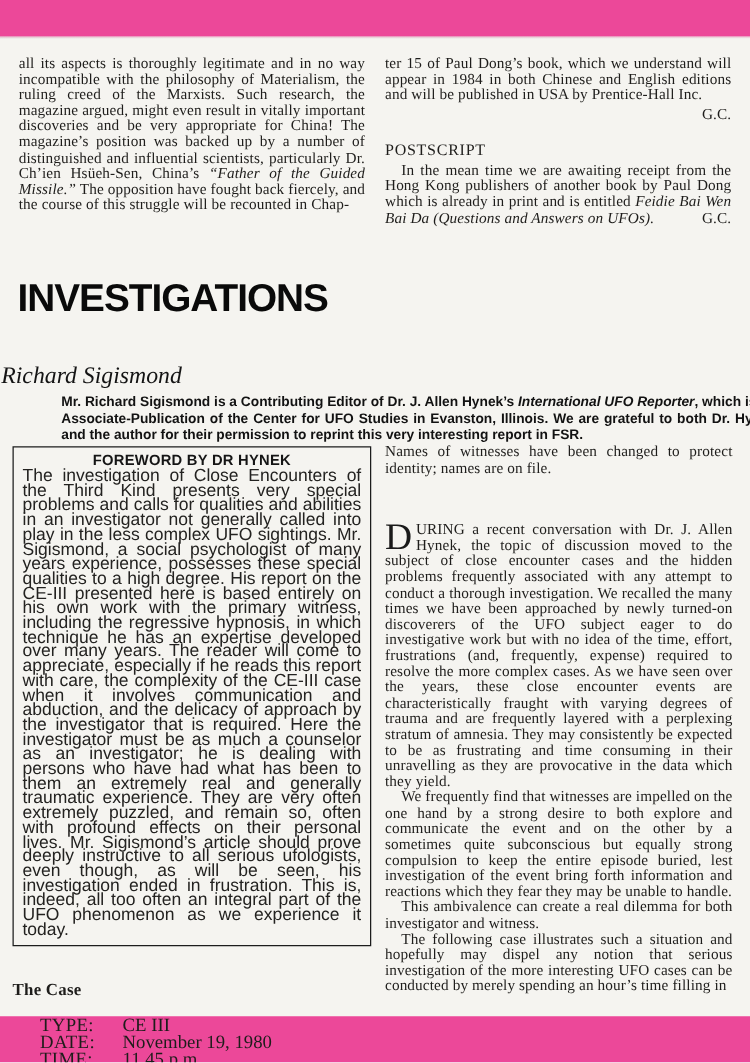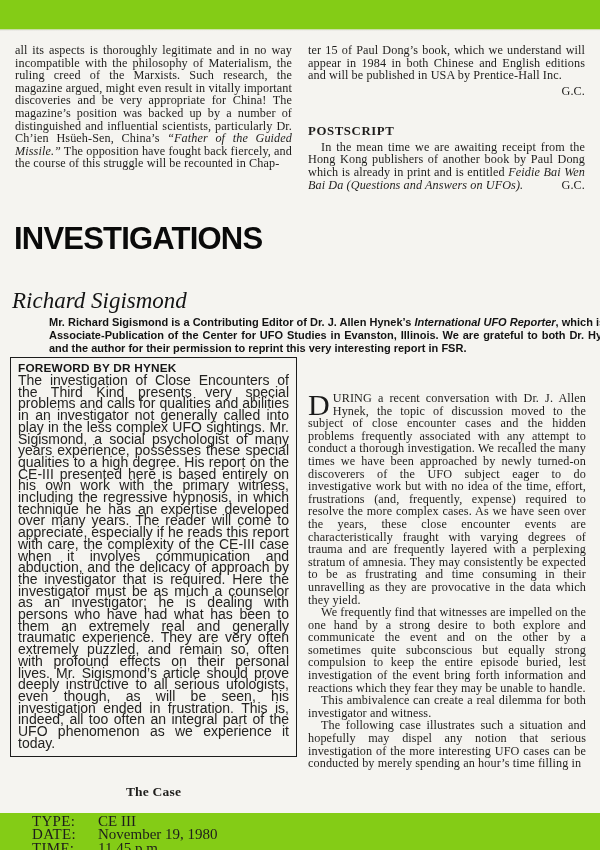--- a/index.html
+++ b/index.html
@@ -1,17 +1,17 @@
 <!DOCTYPE html>
 <html><head>
 <meta charset="utf-8">
 <style>
   html,body{margin:0;padding:0;background:#ffffff;}
   .canvas{
-    position:relative;width:600px;height:850px;background:#84cc16;
+    position:relative;width:600px;height:850px;background:#ec4899;
     overflow:hidden;
     font-family:"Liberation Serif", serif;color:#1e1d1b;
   }
   .paper{
     position:absolute;left:0;top:30px;width:600px;height:783px;
     background:#f5f4f0;
   }
   .scan-edge{
     position:absolute;left:0;top:29px;width:600px;height:2px;
     background:linear-gradient(90deg,#e5e4e0,#f0efeb 30%,#e7e6e2 60%,#eeede9);
@@ -21,57 +21,57 @@
     font-family:"Liberation Serif", serif;
     font-size:12.2px;line-height:12.6px;text-align:justify;
     letter-spacing:.1px;
   }
   .pos{position:absolute;}
   
   .top-left{left:15px;top:44px;width:277px;}
   .top-right{left:308px;top:44px;width:277px;}
   .signoff{text-align:right;line-height:14px;margin-top:2px;}
   .ps-heading{
-    font-weight:700;letter-spacing:.6px;font-size:12.8px;
-    margin-top:26px;margin-bottom:3px;line-height:14px;text-align:left;
+    font-weight:400;letter-spacing:.6px;font-size:12.8px;
+    margin-top:15px;margin-bottom:3px;line-height:14px;text-align:left;
   }
   .indent{text-indent:13px;}
   .fl-right{float:right;}
   
   .headline{
     left:14px;top:222px;width:578px;
     font-family:"Liberation Sans", sans-serif;font-weight:bold;
     font-size:31px;line-height:33px;letter-spacing:-0.8px;color:#0a0a0a;
   }
   .byline{
-    left:12px;top:289px;width:400px;
-    font-style:italic;font-size:23px;line-height:24px;color:#141414;
+    left:1px;top:289px;width:400px;
+    font-style:italic;font-size:19px;line-height:24px;color:#141414;
   }
   .intro{
     left:15px;top:316px;width:572px;
     font-family:"Liberation Sans", sans-serif;font-weight:bold;
     font-size:11px;line-height:13.2px;text-align:justify;color:#121212;margin-left:34px;
   }
   
   .left-col{left:10px;top:357px;width:287px;}
   .foreword-box{
     border:1.5px solid #1c1c1c;padding:3px 7px 6px 7px;
     background:transparent;box-sizing:border-box;width:287px;
   }
   .foreword-heading{
     font-family:"Liberation Sans", sans-serif;font-weight:bold;
-    font-size:11.8px;line-height:14px;text-align:left;letter-spacing:.2px;
+    font-size:11.8px;line-height:14px;text-align:center;letter-spacing:.2px;
     color:#151515;
   }
   .foreword-text{
     font-family:"Liberation Sans", sans-serif;
     font-size:14px;line-height:11.7px;text-align:justify;color:#232220;
   }
   .case-heading{
-    margin-top:27px;text-align:center;font-weight:bold;font-size:13.5px;
+    margin-top:27px;text-align:left;font-weight:bold;font-size:13.5px;
     line-height:16px;letter-spacing:.2px;
   }
   .case-table{margin-top:15px;padding-left:22px;}
   .case-row{line-height:13.6px;font-size:15px;white-space:nowrap;}
   .case-label{display:inline-block;width:66px;letter-spacing:.3px;}
   
   .right-col{left:308px;top:355px;width:278px;}
   .names-note{margin-bottom:0;}
   .para-during{margin-top:37px;}
   .dropcap{
@@ -115,18 +115,19 @@
       <div class="case-row"><span class="case-label">TYPE:</span><span class="case-value">CE III</span></div>
       <div class="case-row"><span class="case-label">DATE:</span><span class="case-value">November 19, 1980</span></div>
       <div class="case-row"><span class="case-label">TIME:</span><span class="case-value">11.45 p.m.</span></div>
       <div class="case-row"><span class="case-label">DURATION:</span><span class="case-value">60 Minutes</span></div>
       <div class="case-row"><span class="case-label">WITNESSES:</span><span class="case-value">2</span></div>
       <div class="case-row"><span class="case-label">PLACE:</span><span class="case-value">21 Miles North of Denver, Colorado</span></div>
     </div>
   </div>
 
   <div class="pos right-col serif-body">
+    <p class="names-note">Names of witnesses have been changed to protect identity; names are on file.</p>
     <p class="para-during"><span class="dropcap">D</span><span>URING a recent conversation with Dr. J. Allen Hynek, the topic of discussion moved to the subject of close encounter cases and the hidden problems frequently associated with any attempt to conduct a thorough investigation. We recalled the many times we have been approached by newly turned-on discoverers of the UFO subject eager to do investigative work but with no idea of the time, effort, frustrations (and, frequently, expense) required to resolve the more complex cases. As we have seen over the years, these close encounter events are characteristically fraught with varying degrees of trauma and are frequently layered with a perplexing stratum of amnesia. They may consistently be expected to be as frustrating and time consuming in their unravelling as they are provocative in the data which they yield.</span></p>
     <p class="indent">We frequently find that witnesses are impelled on the one hand by a strong desire to both explore and communicate the event and on the other by a sometimes quite subconscious but equally strong compulsion to keep the entire episode buried, lest investigation of the event bring forth information and reactions which they fear they may be unable to handle.</p>
     <p class="indent">This ambivalence can create a real dilemma for both investigator and witness.</p>
     <p class="indent">The following case illustrates such a situation and hopefully may dispel any notion that serious investigation of the more interesting UFO cases can be conducted by merely spending an hour’s time filling in</p>
   </div>
 </div>
 
 </body></html>

